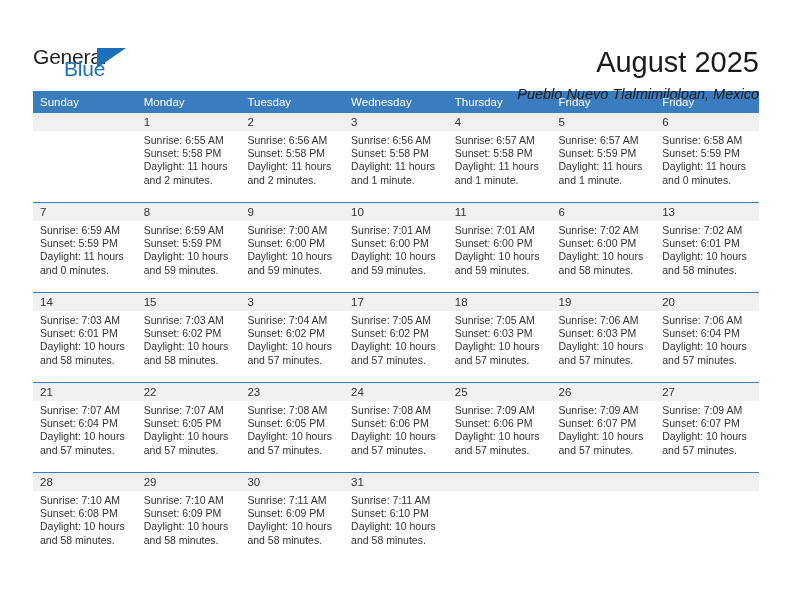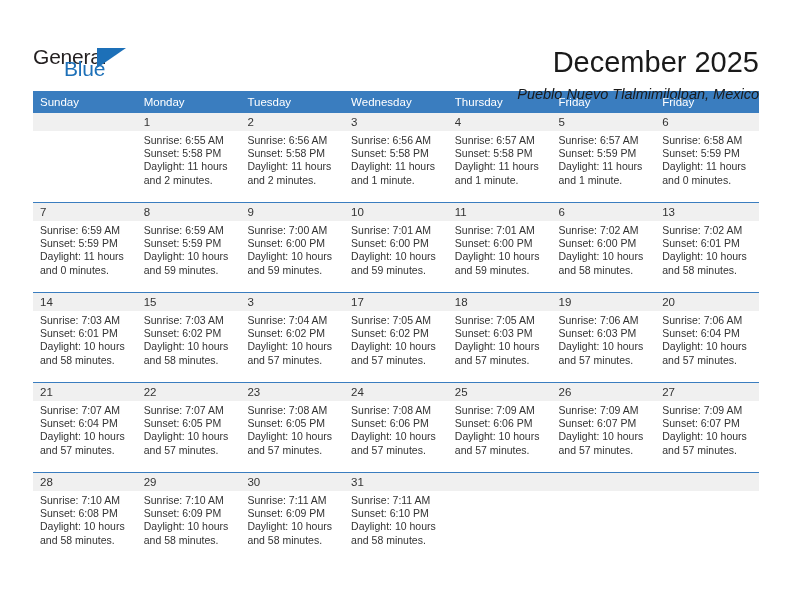--- a/index.html
+++ b/index.html
@@ -148,21 +148,21 @@
 
   <div class="header">
 
     <div class="logo">
       <span class="logo-general">General</span>
       <span class="logo-tri"></span>
       <span class="logo-blue">Blue</span>
     </div>
 
     <div class="titles">
-      <div class="cal-title">December 2025</div>
+      <div class="cal-title">August 2025</div>
       <div class="cal-subtitle">Pueblo Nuevo Tlalmimilolpan, Mexico</div>
     </div>
 
   </div>
 
   <table class="calendar">
     <thead>
       <tr>
         <th>Sunday</th>
         <th>Monday</th>

